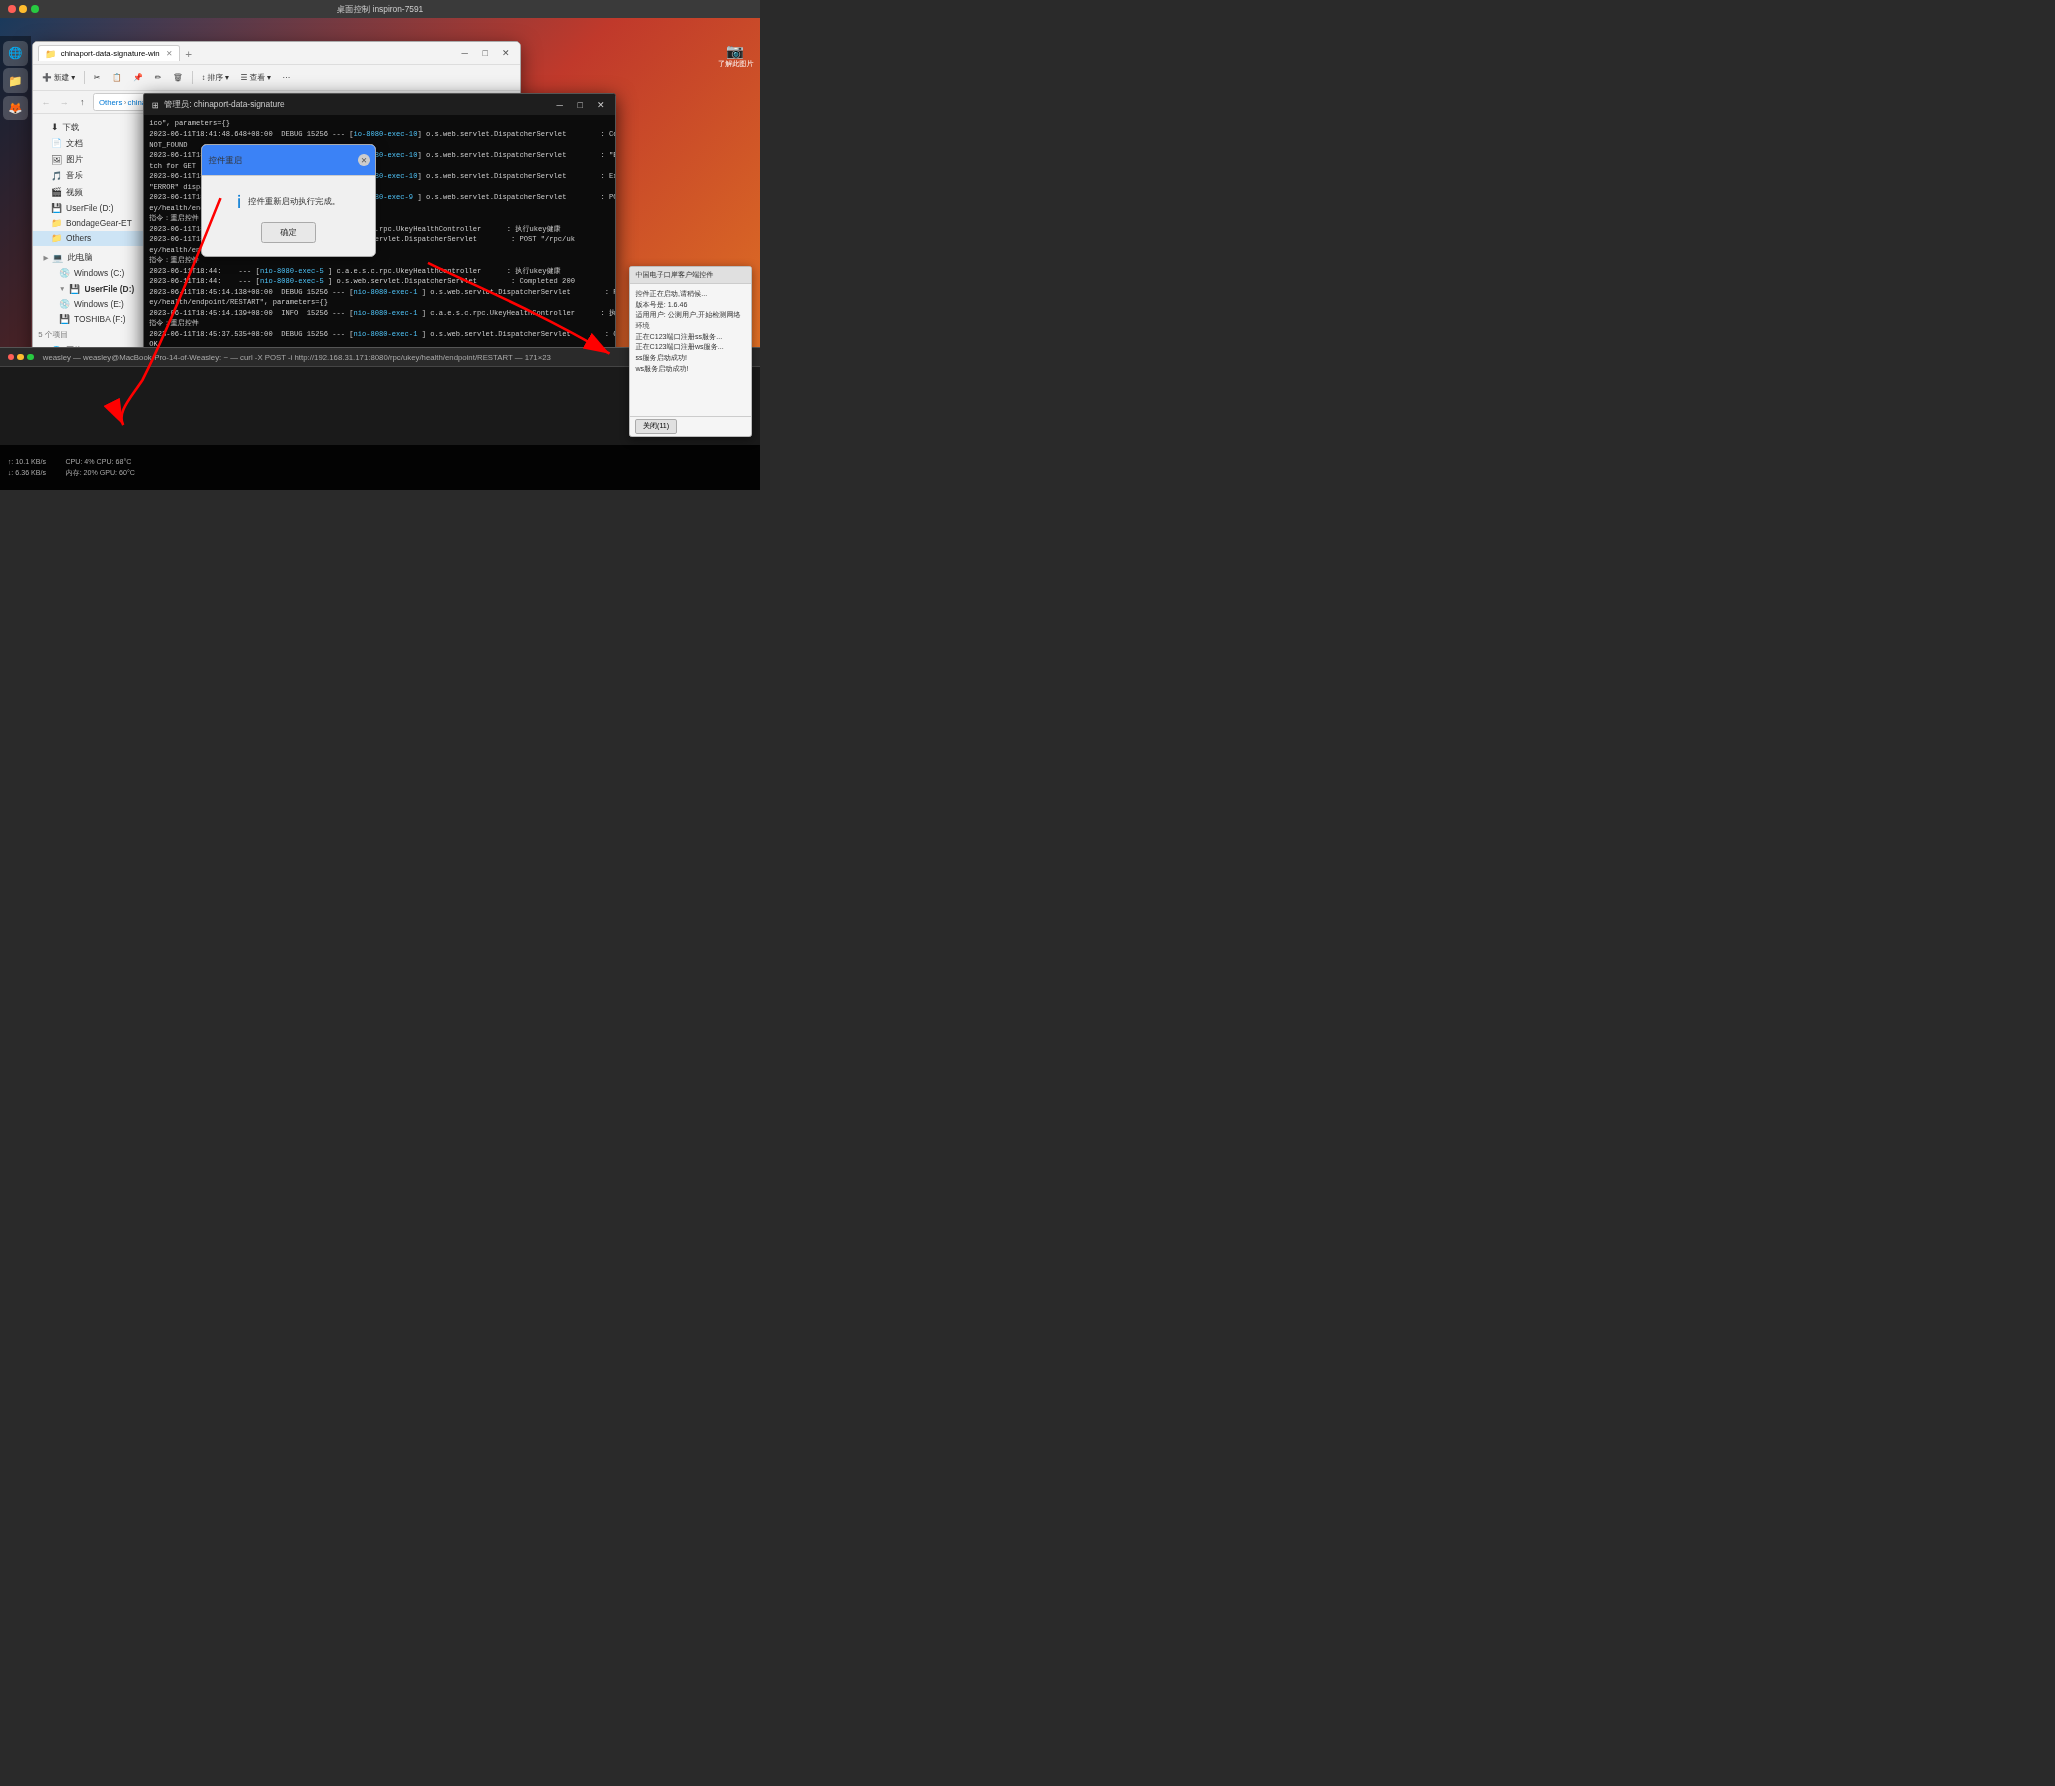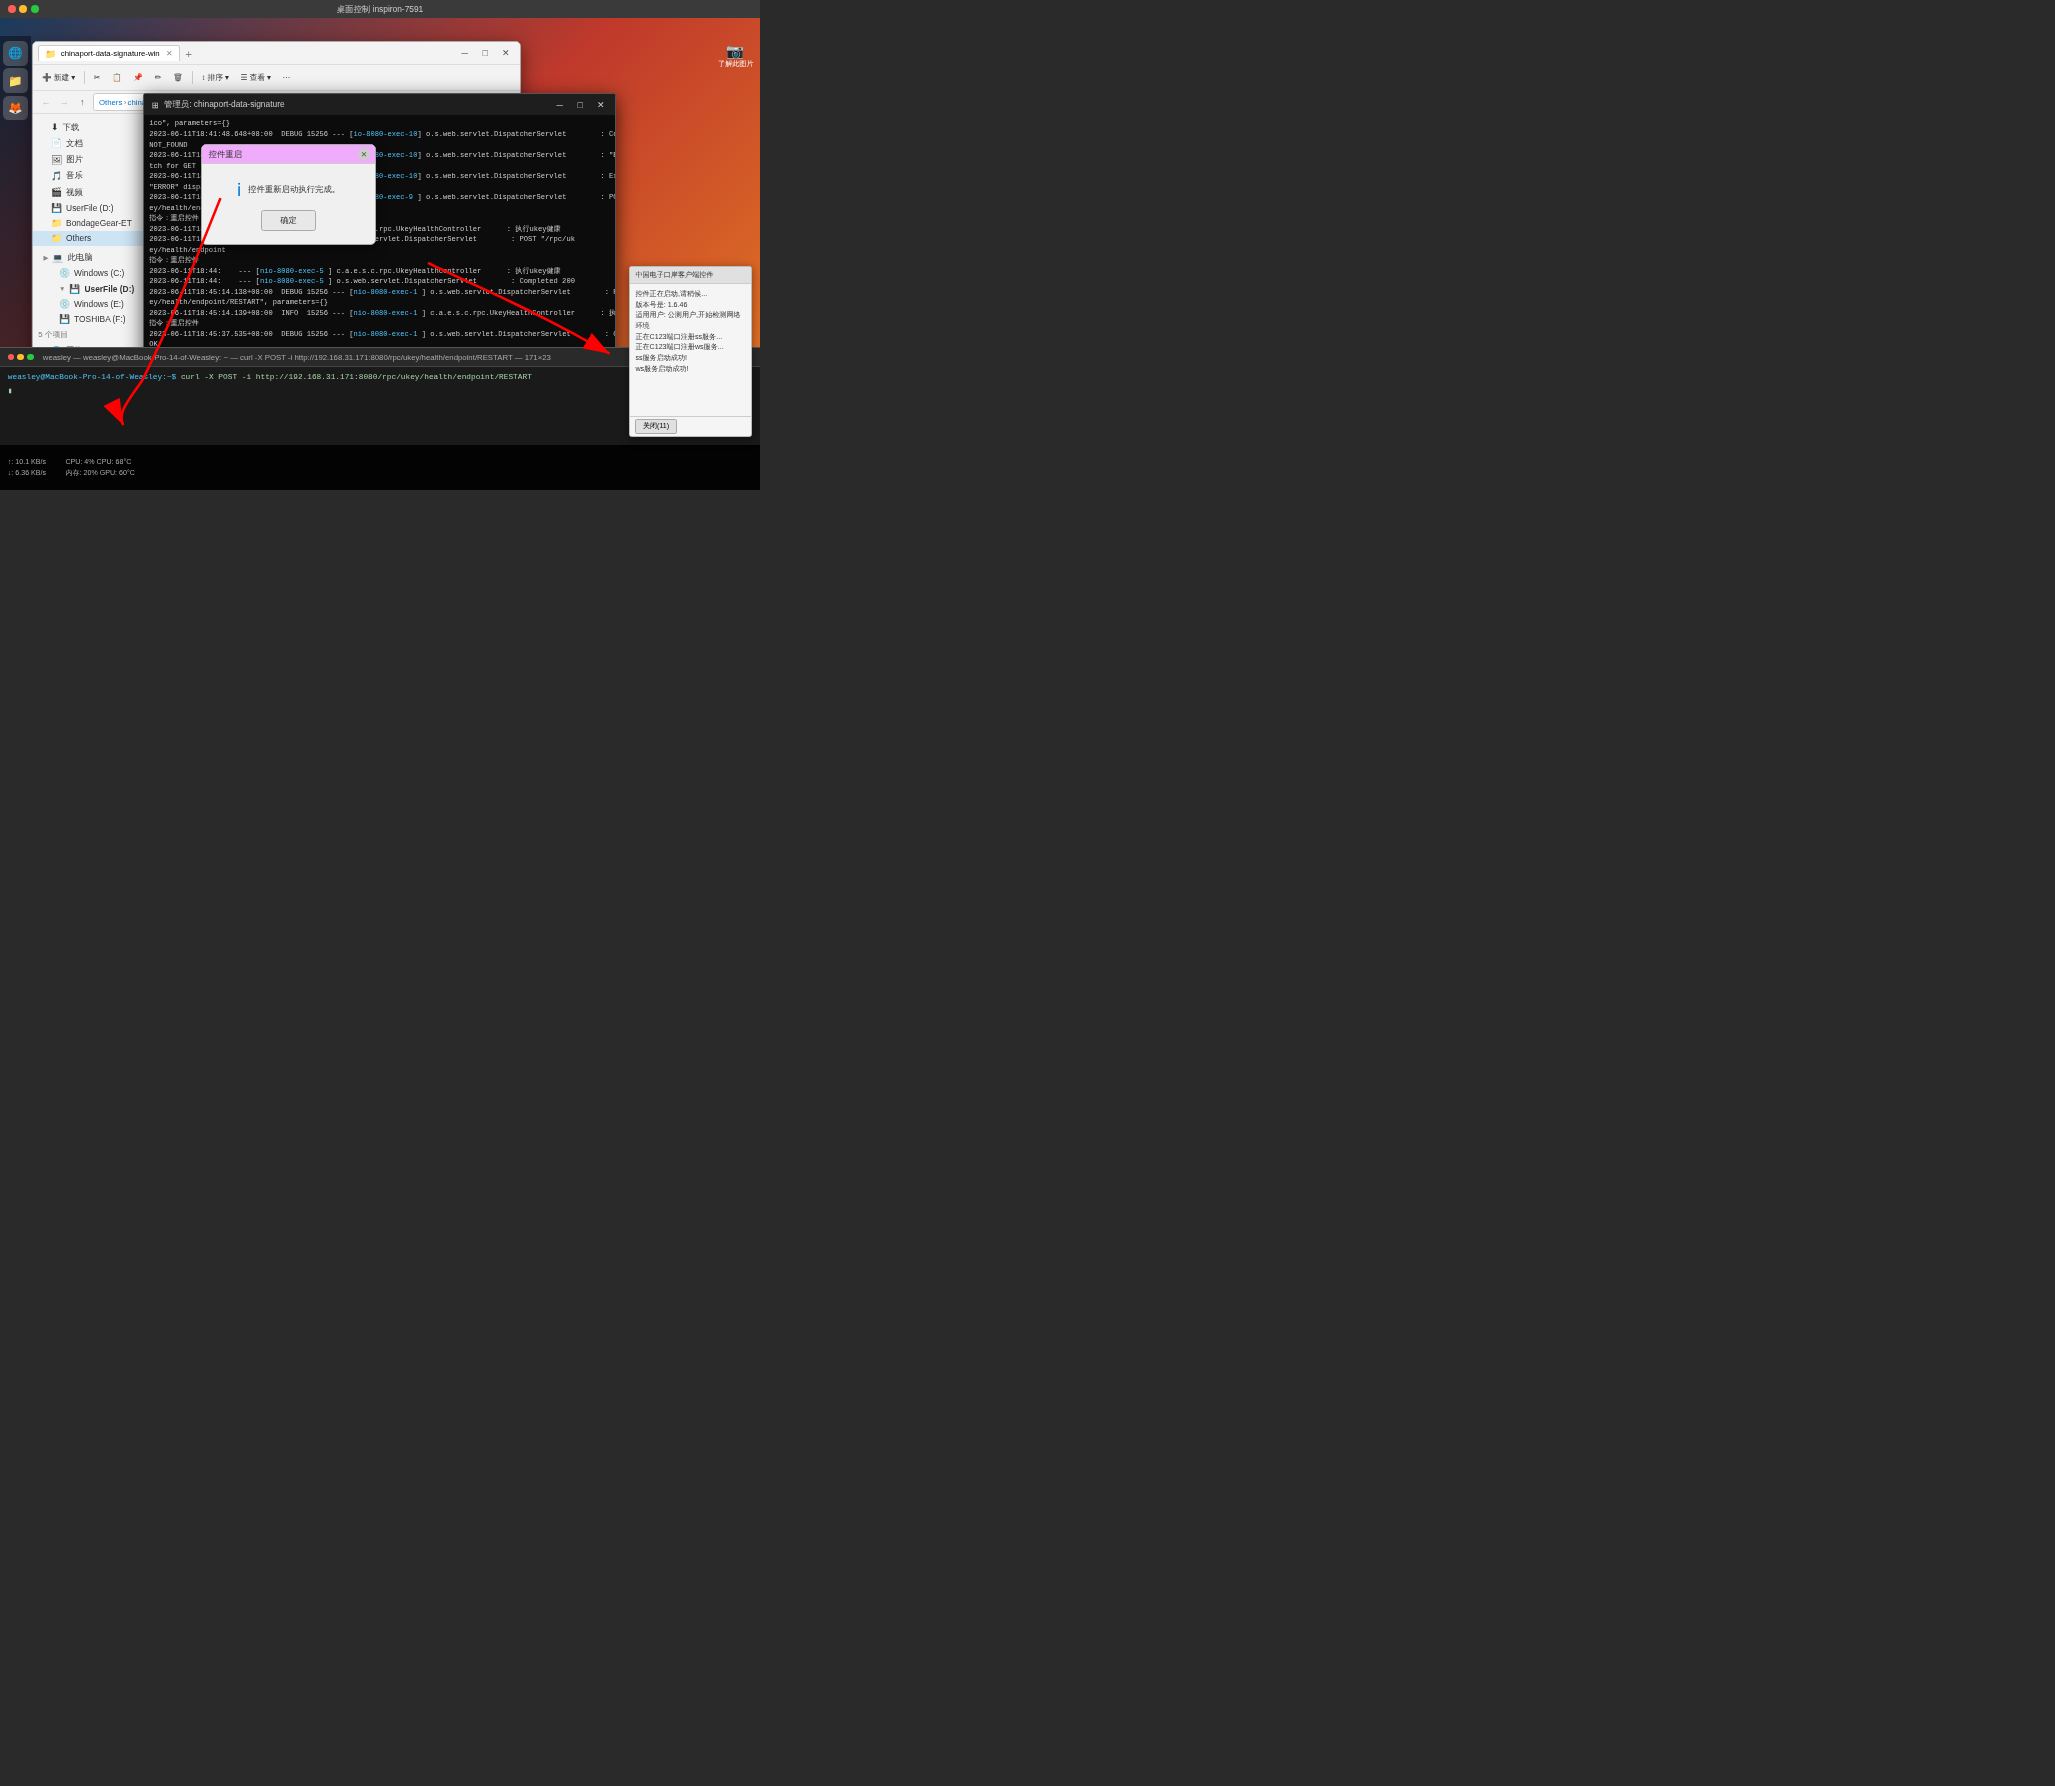--- a/index.html
+++ b/index.html
@@ -331,22 +331,22 @@
       top: 126px; left: 201px;
       width: 175px;
       background: #f0f0f0;
       border: 0.6px solid #aaa;
       border-radius: 5.2px;
       box-shadow: 0 2.6px 13px rgba(0,0,0,0.4);
       z-index: 50;
       overflow: hidden;
     }
     .dialog-titlebar {
-      background: #f0abfc;
-      height: 19px;
+      background: #3b82f6;
+      height: 31px;
       display: flex;
       align-items: center;
       padding: 0 6.5px;
       font-size: 8.4px;
       color: #333;
       border-bottom: 0.6px solid #ccc;
       position: relative;
     }
     .dialog-close {
       position: absolute;
@@ -894,29 +894,20 @@
 
     <div class="mac-terminal">
       <div class="mac-term-titlebar">
         <div class="mac-term-dots">
           <div class="mac-term-dot" style="background:#ff5f57;"></div>
           <div class="mac-term-dot" style="background:#ffbd2e;"></div>
           <div class="mac-term-dot" style="background:#28ca41;"></div>
         </div>
         <span class="mac-term-title">weasley — weasley@MacBook-Pro-14-of-Weasley: ~ — curl -X POST -i http://192.168.31.171:8080/rpc/ukey/health/endpoint/RESTART — 171×23</span>
       </div>
-      <div class="mac-term-body">
-        <div>
-          <span class="term-prompt">weasley@MacBook-Pro-14-of-Weasley:~$ </span>
-          <span class="term-cmd">curl -X POST -i http://192.168.31.171:8080/rpc/ukey/health/endpoint/RESTART</span>
-        </div>
-        <div style="margin-top:5.2px;">
-          <span class="term-prompt" style="color:#a5d6a7;">▮</span>
-        </div>
-      </div>
     </div>
 
     <div class="win-status-bottom">
       <div class="status-metric">
         <div>↑: 10.1 KB/s</div>
         <div>↓: 6.36 KB/s</div>
       </div>
       <div class="status-metric">
         <div>CPU: 4%  CPU: 68°C</div>
         <div>内存: 20%  GPU: 60°C</div>

